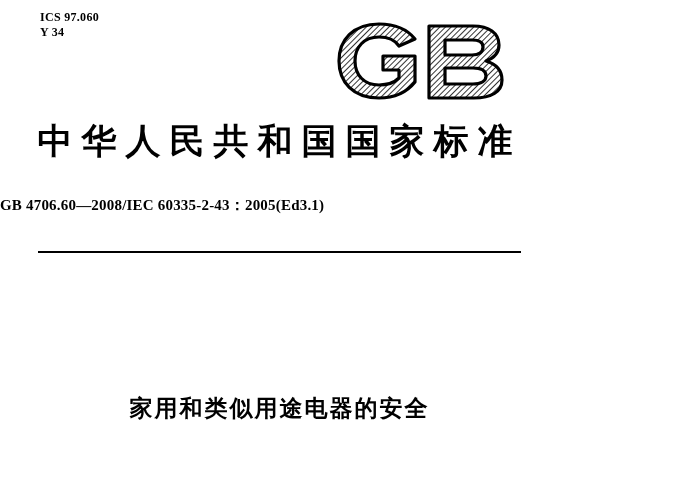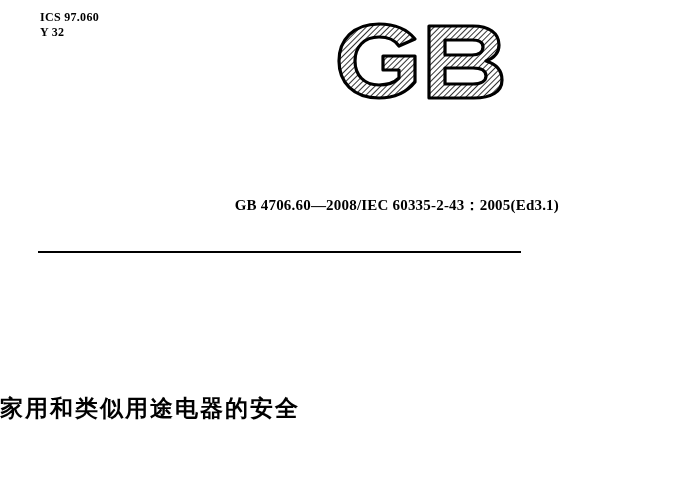--- a/index.html
+++ b/index.html
@@ -52,21 +52,21 @@
     color: #000;
     white-space: nowrap;
   }
 
   
   .std-no {
     position: absolute;
     left: 0;
     right: 0;
     top: 196px;
-    text-align: right;
+    text-align: left;
     font-family: "Liberation Serif", serif;
     font-weight: bold;
     font-size: 15px;
     letter-spacing: 0.2px;
   }
   .replaces {
     position: absolute;
     right: 40px;
     top: 219px;
     font-family: "Liberation Serif", serif;
@@ -83,36 +83,37 @@
     height: 2px;
     background: #000;
   }
 
   
   .subject {
     position: absolute;
     left: 0;
     right: 0;
     top: 386px;
+    text-align: center;
     font-family: "DejaVu Serif", "Liberation Serif", serif;
     font-size: 23px;
     font-weight: bold;
     line-height: 44px;
     letter-spacing: 2px;
   }
   .subject div { white-space: nowrap; }
 </style>
 </head>
 <body>
 
 <div id="page">
 
   <div class="codes">
     <div>ICS 97.060</div>
-    <div>Y 32</div>
+    <div>Y 34</div>
   </div>
 
   <div class="gb-emblem">
     <svg width="188" height="82" viewBox="0 0 188 82" xmlns="http://www.w3.org/2000/svg">
       <defs>
         <pattern id="hatch" width="4" height="4" patternUnits="userSpaceOnUse" patternTransform="rotate(45)">
           <rect width="4" height="4" fill="#ffffff"></rect>
           <line x1="0" y1="0" x2="0" y2="4" stroke="#000000" stroke-width="1.6"></line>
         </pattern>
       </defs>
@@ -122,20 +123,21 @@
       </g>
 
       <g>
         <path d="M96 6 L140 6 C156 6 166 13 166 25 C166 33 161 38 153 41 C163 44 169 50 169 60 C169 72 158 78 141 78 L96 78 Z
                  M112 20 L112 35 L139 35 C146 35 150 32 150 27 C150 22 146 20 139 20 Z
                  M112 48 L112 64 L140 64 C148 64 153 61 153 56 C153 50 148 48 140 48 Z" fill="url(#hatch)" stroke="#000000" stroke-width="3.2" stroke-linejoin="round" fill-rule="evenodd"></path>
       </g>
     </svg>
   </div>
 
+  <div class="cn-title">中华人民共和国国家标准</div>
 
   <div class="std-no">GB 4706.60—2008/IEC 60335-2-43：2005(Ed3.1)</div>
 
   <div class="rule"></div>
 
   <div class="subject">
     <div>家用和类似用途电器的安全</div>
   </div>
 
 </div>

